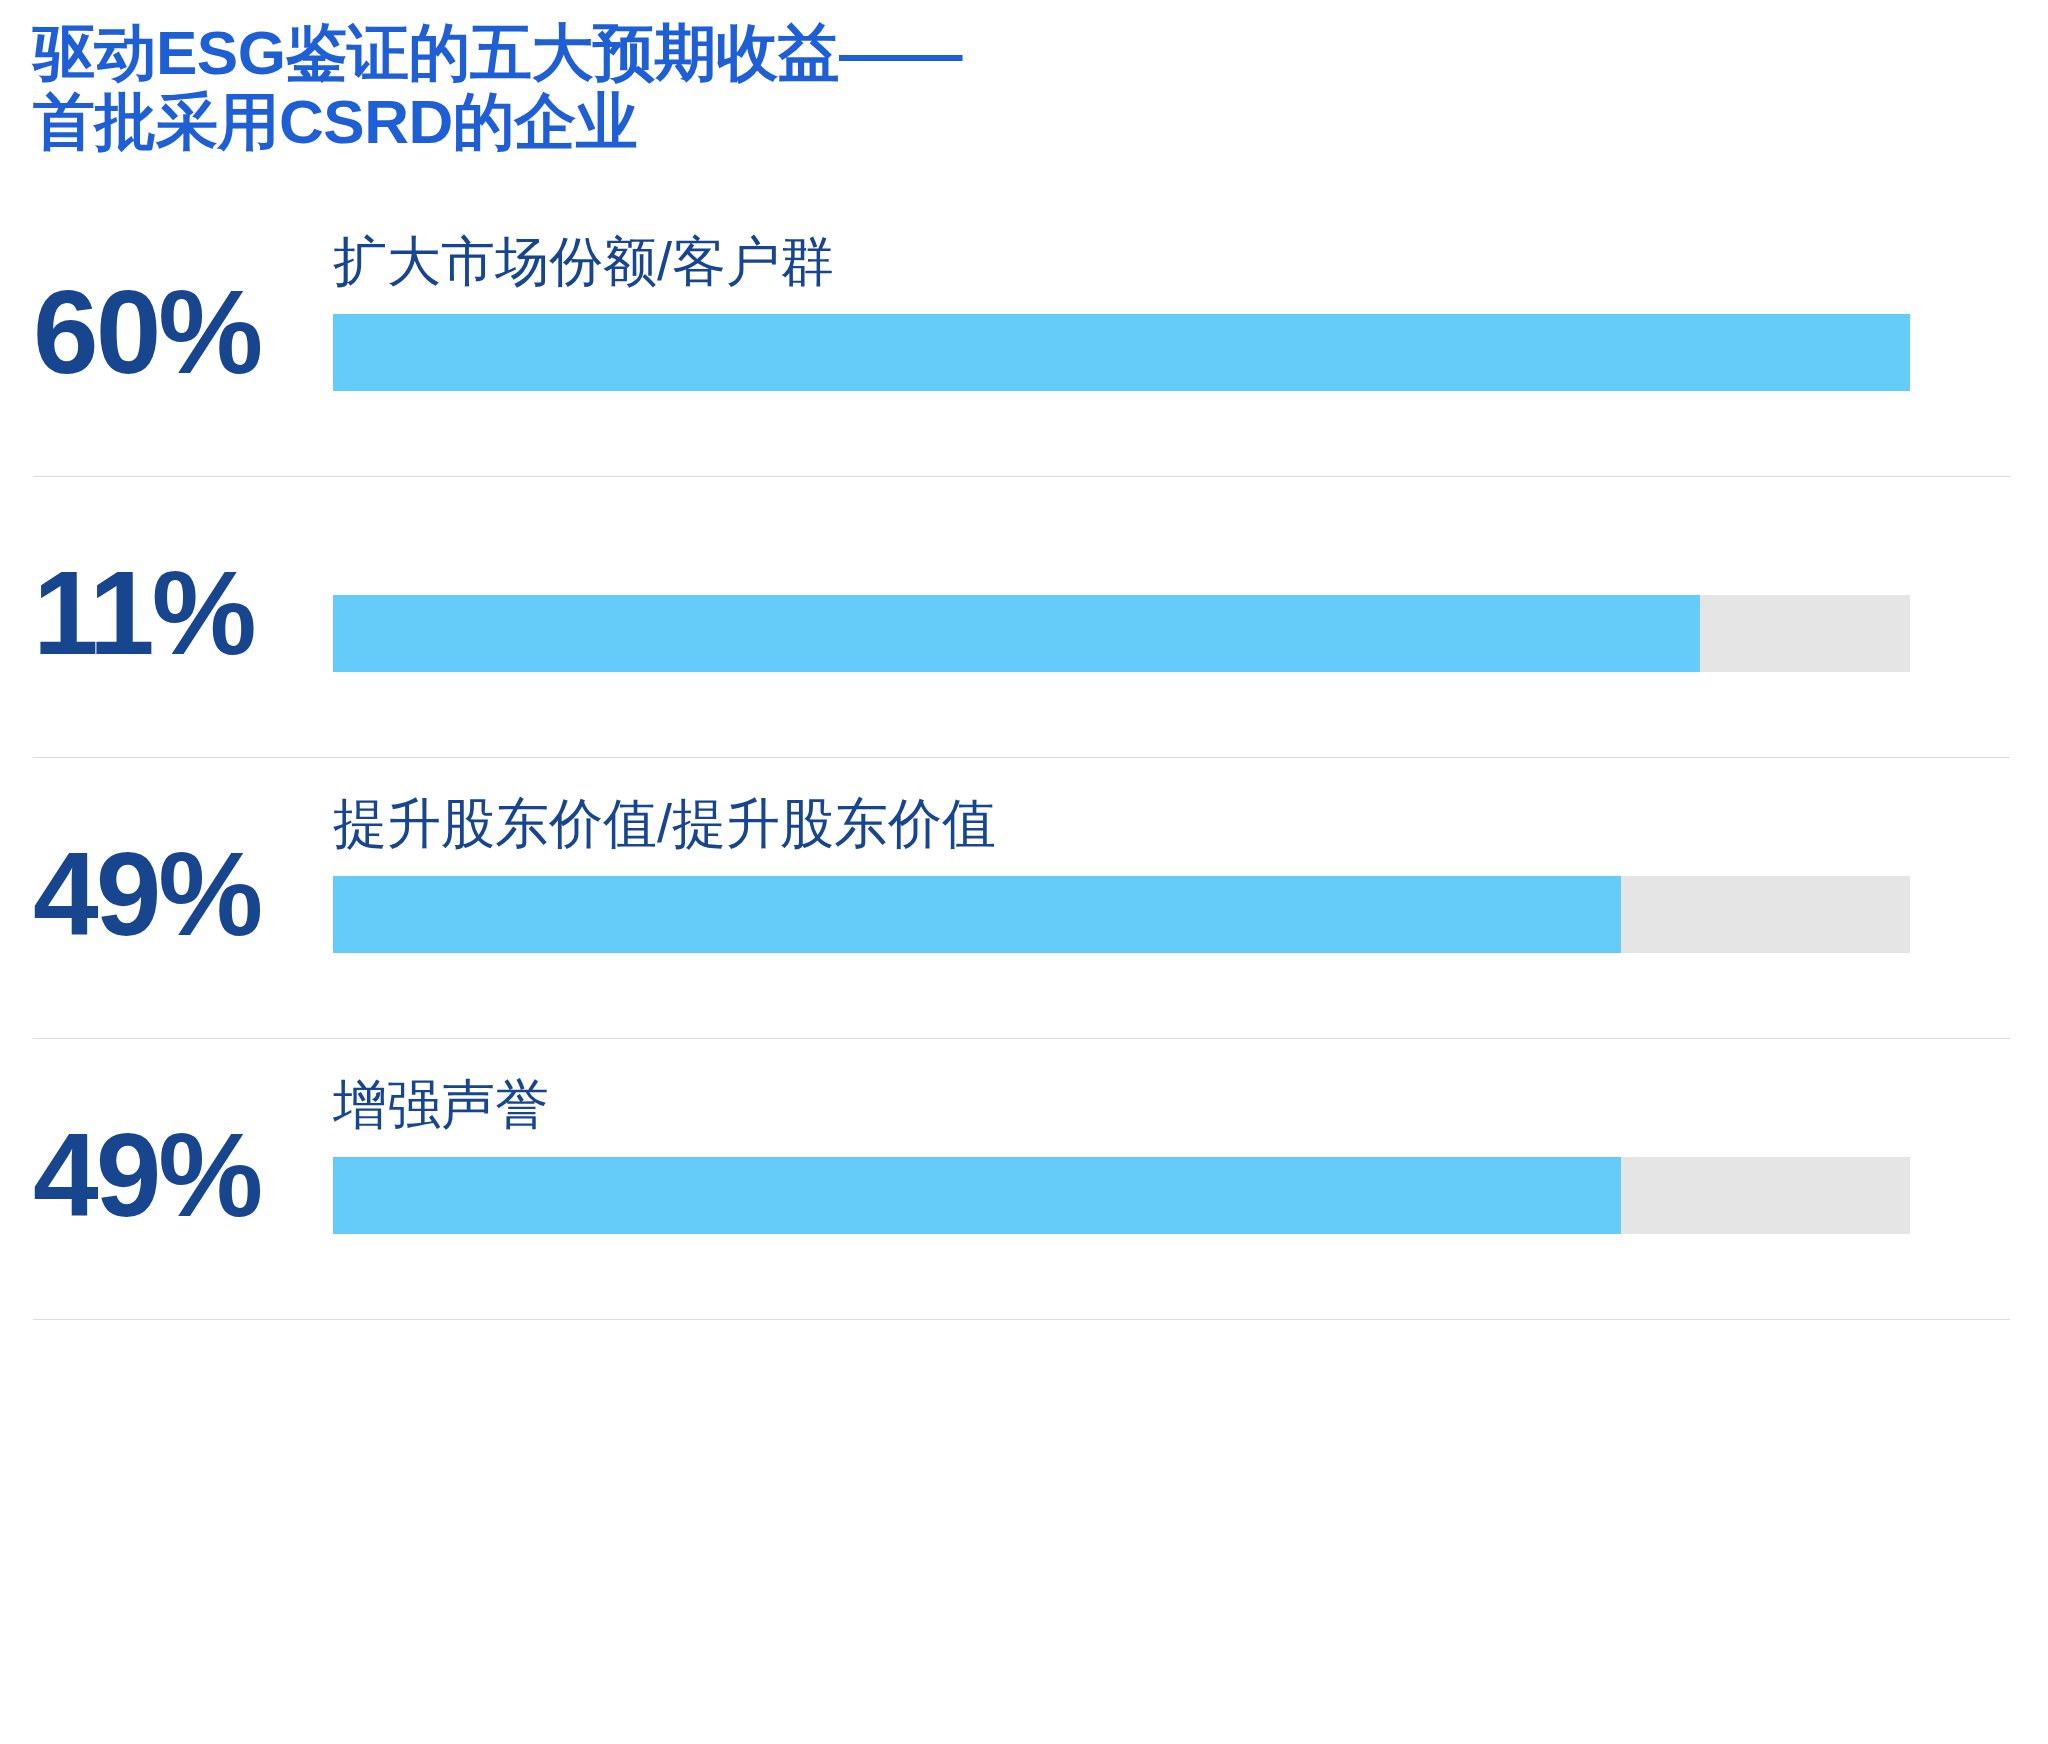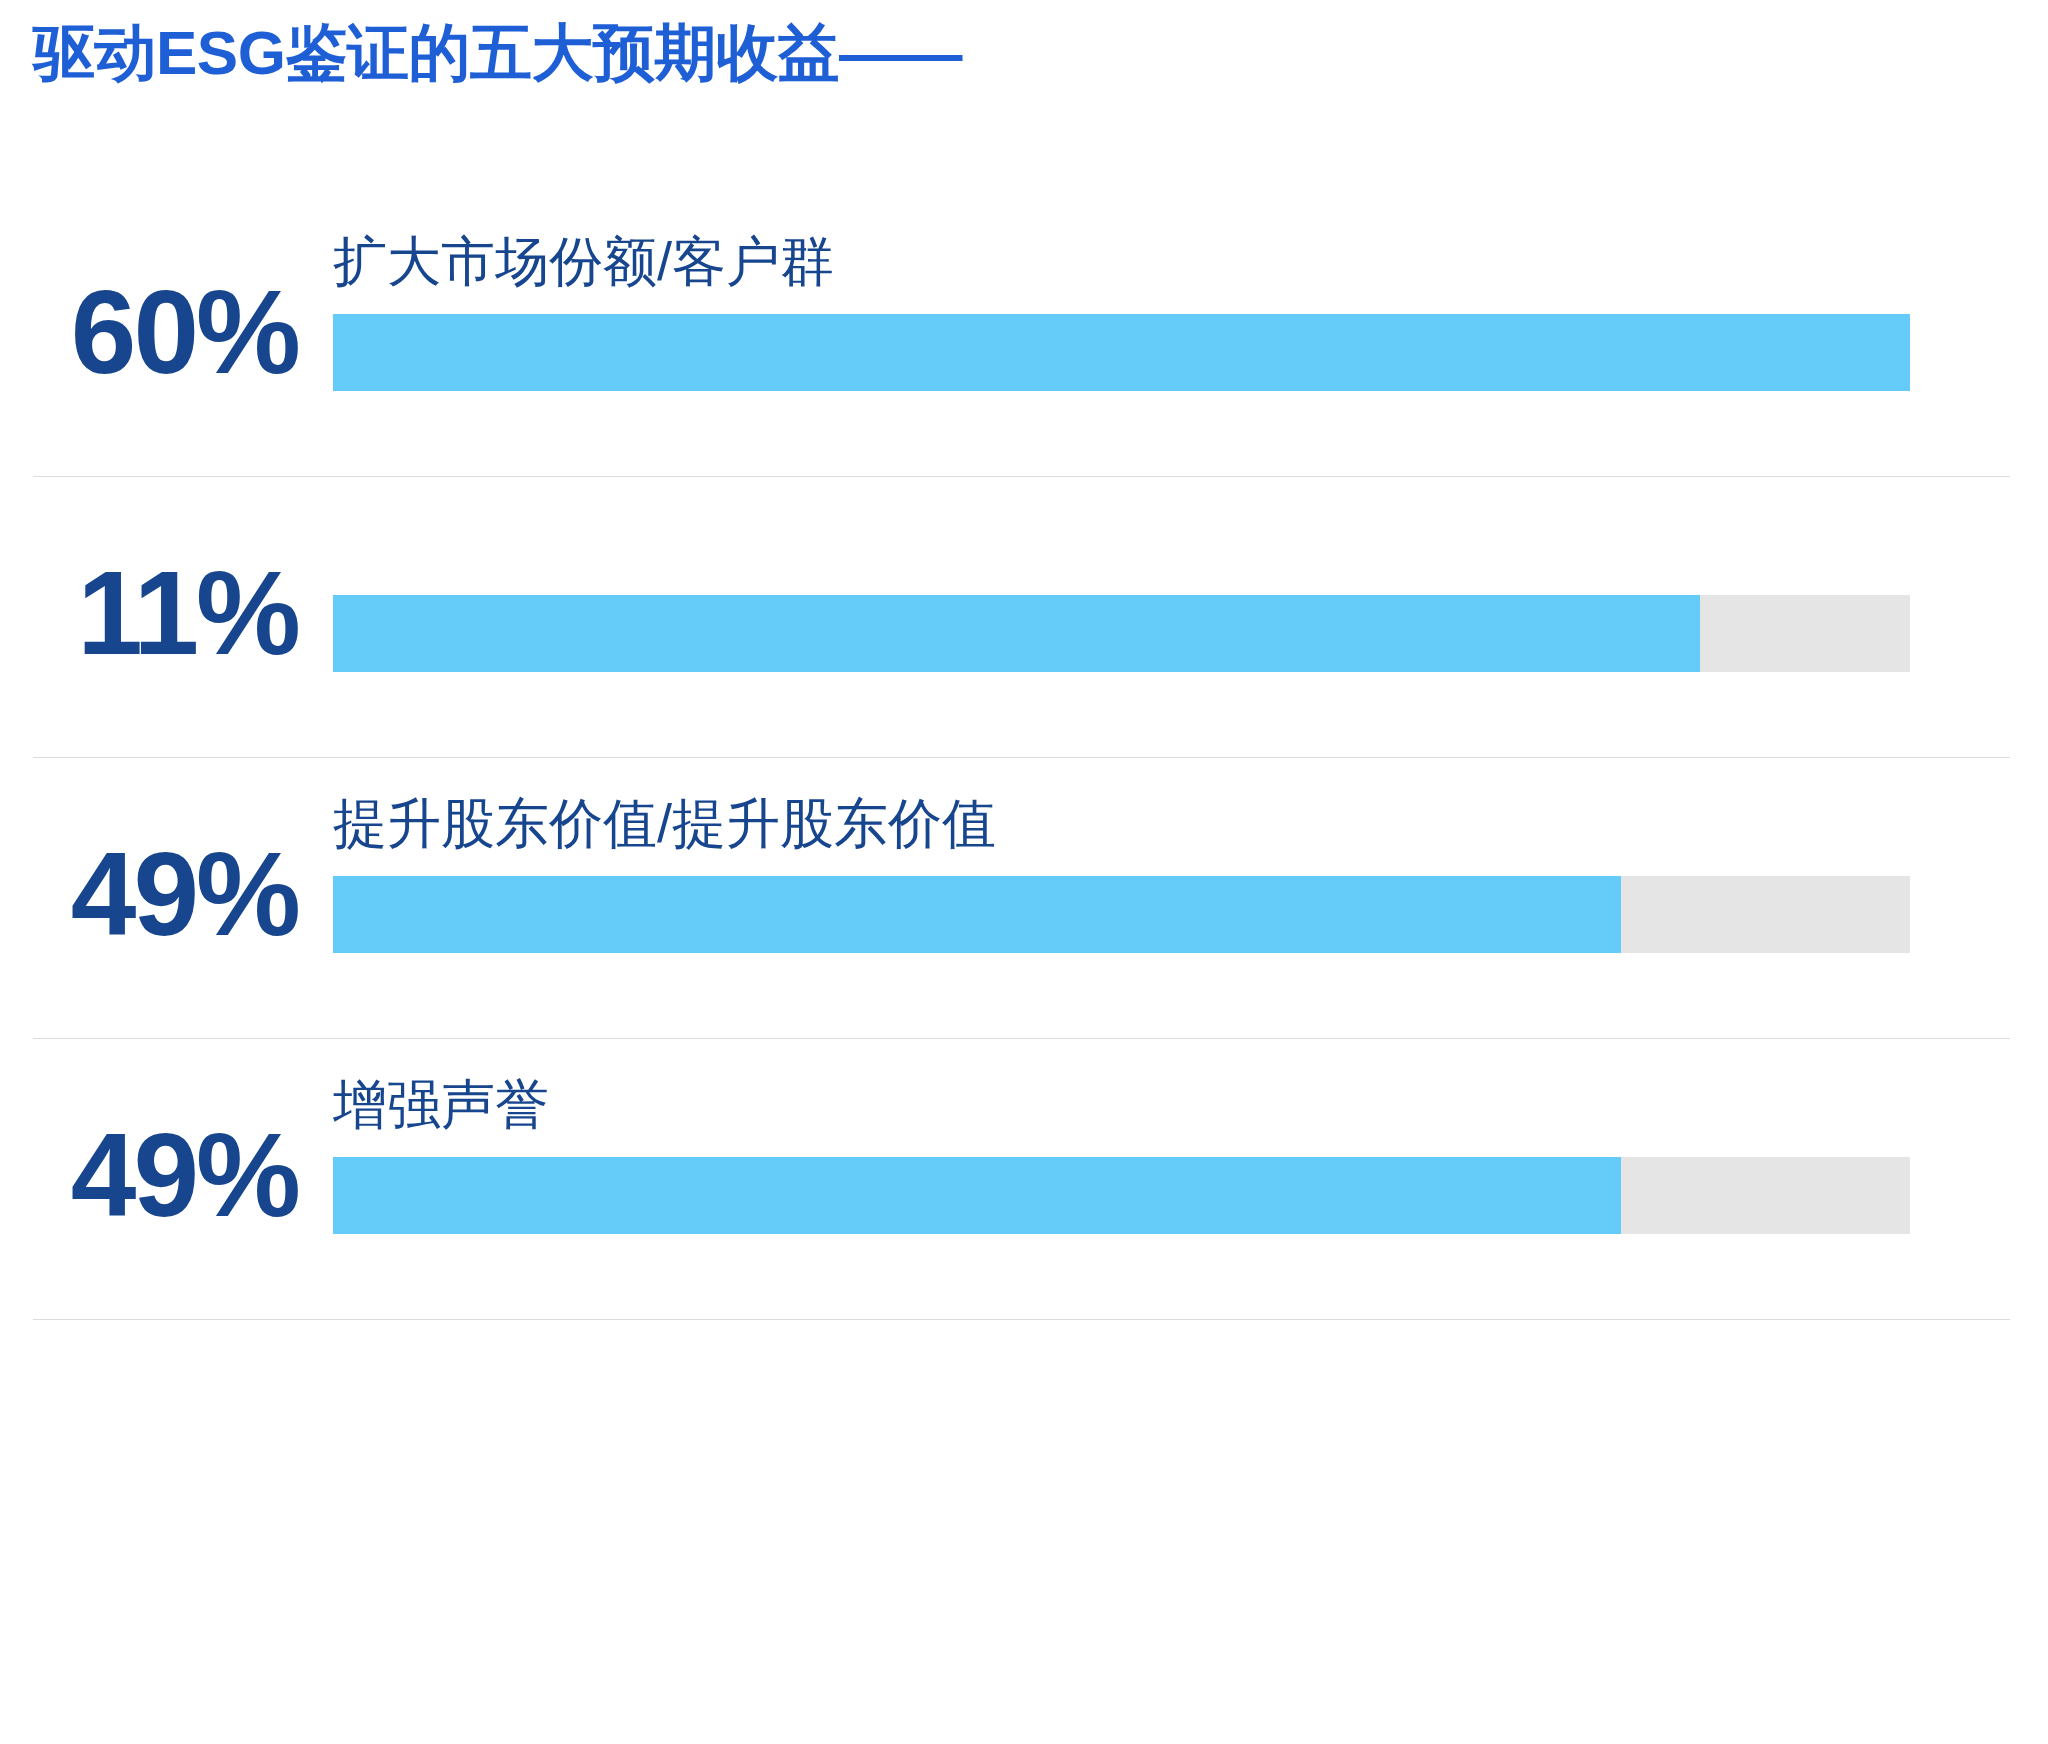--- a/index.html
+++ b/index.html
@@ -53,21 +53,21 @@
   .row-inner {
     position: relative;
     height: 281px;
   }
 
   .pct {
     position: absolute;
     left: 33px;
     width: 265px;
     bottom: 86px;
-    text-align: right;
+    text-align: left;
     color: #17468f;
     font-size: 118px;
     font-weight: bold;
     line-height: 1;
     letter-spacing: -3px;
     white-space: nowrap;
   }
 
   .bar-area {
     position: absolute;
@@ -112,20 +112,21 @@
     bottom: 0;
   }
 </style>
 </head>
 <body>
 
 <div id="infographic">
 
   <div class="title-block">
     <div class="title-line">驱动ESG鉴证的五大预期收益——</div>
+    <div class="title-line">首批采用CSRD的企业</div>
   </div>
 
   <div class="rows">
 
     <div class="row">
       <div class="row-inner">
         <div class="pct">60%</div>
         <div class="bar-area">
           <div class="bar-label">扩大市场份额/客户群</div>
           <div class="bar-track no-track">

